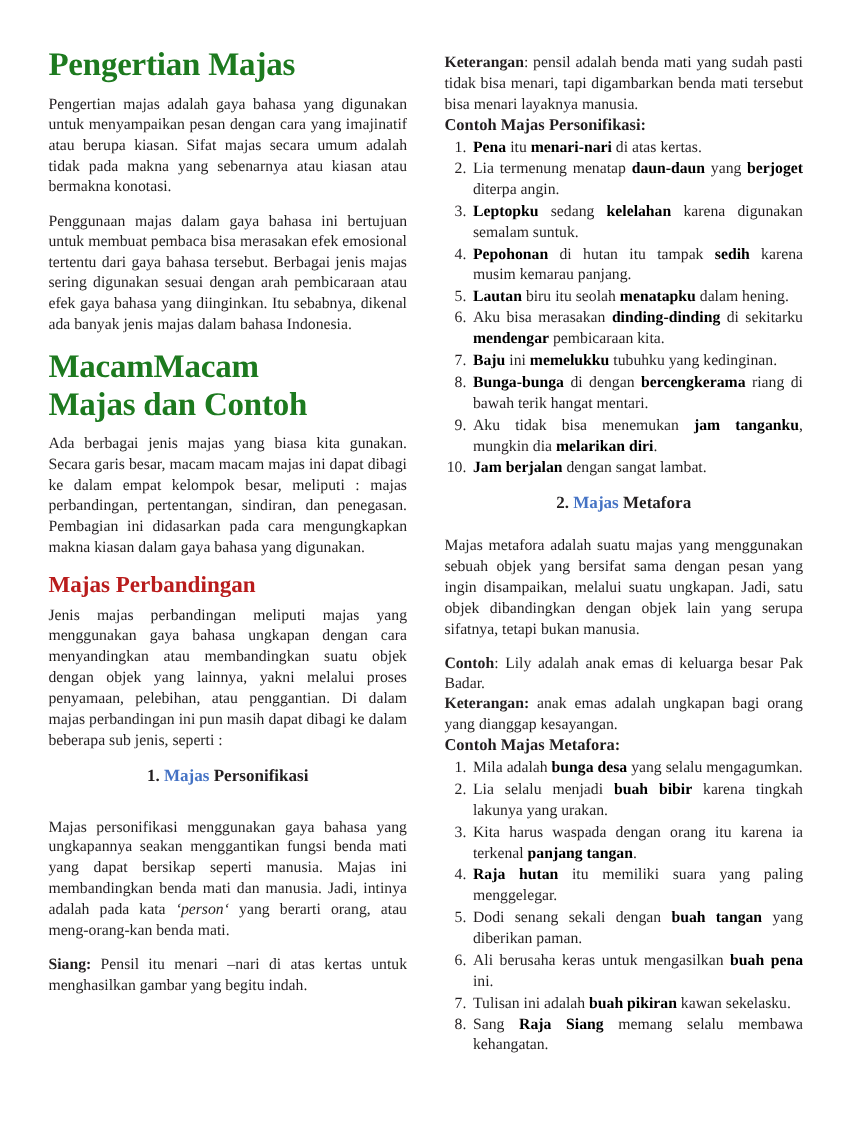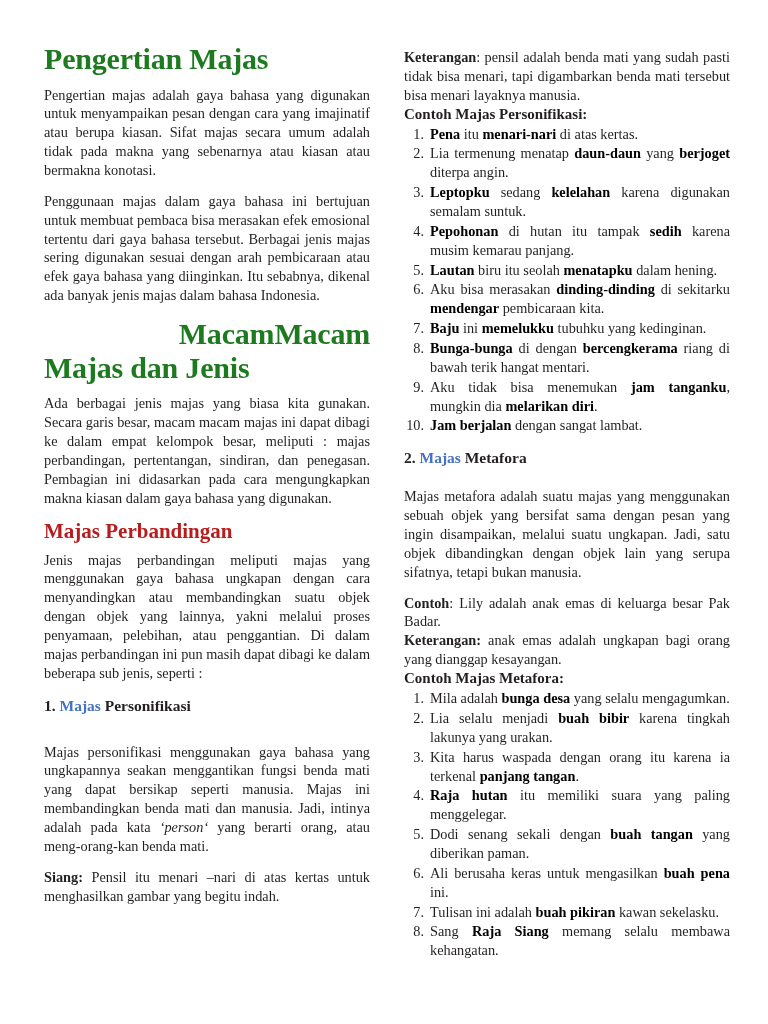--- a/index.html
+++ b/index.html
@@ -42,36 +42,37 @@
     margin: 0 0 10px 0;
     letter-spacing: -0.2px;
   }
   h1.green.spread {
     display: flex;
     justify-content: space-between;
     flex-wrap: wrap;
   }
   h1.green.spread .ln {
     display: flex;
-    justify-content: flex-end;
+    justify-content: flex-start;
     width: 100%;
   }
   h1.green.spread .ln.flush { justify-content: flex-start; }
   h2.teal {
     color: #b91c1c;
     font-weight: bold;
     font-size: 21px;
     line-height: 1.2;
     margin: 4px 0 6px 0;
   }
   h3.sub {
     font-size: 15.5px;
     font-weight: bold;
     margin: 14px 0 6px 0;
     color: #231f20;
+    text-align: center;
   }
   h3.sub .blue { color: #4472c4; }
 
   p {
     margin: 0 0 12px 0;
     font-size: 14.3px;
     line-height: 1.32;
     text-align: justify;
     text-justify: inter-word;
   }
@@ -125,21 +126,21 @@
       <p>Pengertian majas adalah gaya bahasa yang digunakan untuk menyampaikan pesan dengan cara yang imajinatif atau berupa kiasan. Sifat majas secara umum adalah tidak pada makna yang sebenarnya atau kiasan atau bermakna konotasi.</p>
 
       <p>Penggunaan majas dalam gaya bahasa ini bertujuan untuk membuat pembaca bisa merasakan efek emosional tertentu dari gaya bahasa tersebut. Berbagai jenis majas sering digunakan sesuai dengan arah pembicaraan atau efek gaya bahasa yang diinginkan. Itu sebabnya, dikenal ada banyak jenis majas dalam bahasa Indonesia.</p>
 
       <h1 class="green spread">
         <span class="ln">
           <span>Macam</span>
           <span>Macam</span>
         </span>
         <span class="ln flush">
-          <span>Majas dan Jenis</span>
+          <span>Majas dan Contoh</span>
         </span>
       </h1>
 
       <p>Ada berbagai jenis majas yang biasa kita gunakan. Secara garis besar, macam macam majas ini dapat dibagi ke dalam empat kelompok besar, meliputi : majas perbandingan, pertentangan, sindiran, dan penegasan. Pembagian ini didasarkan pada cara mengungkapkan makna kiasan dalam gaya bahasa yang digunakan.</p>
 
       <h2 class="teal">Majas Perbandingan</h2>
 
       <p>Jenis majas perbandingan meliputi majas yang menggunakan gaya bahasa ungkapan dengan cara menyandingkan atau membandingkan suatu objek dengan objek yang lainnya, yakni melalui proses penyamaan, pelebihan, atau penggantian. Di dalam majas perbandingan ini pun masih dapat dibagi ke dalam beberapa sub jenis, seperti :</p>
 
       <h3 class="sub">

